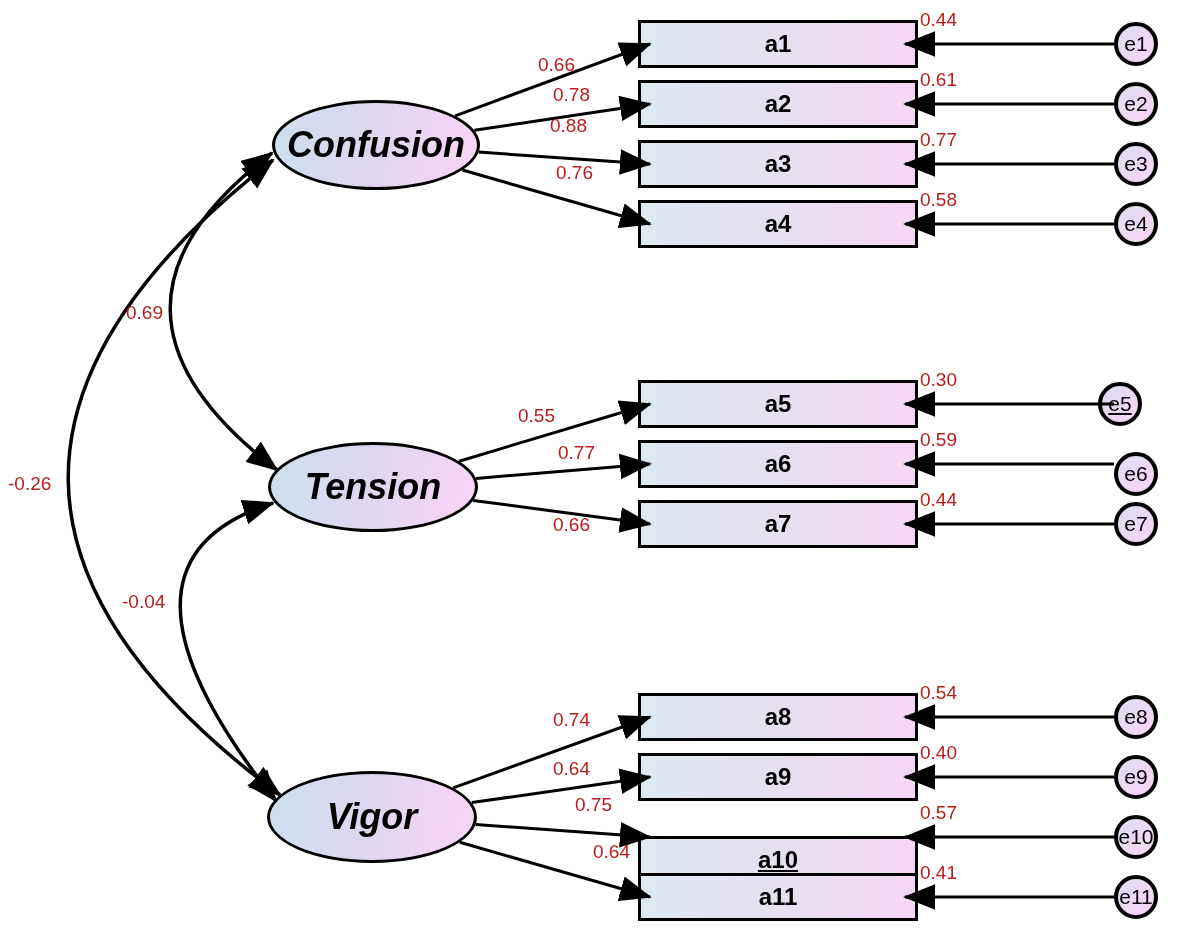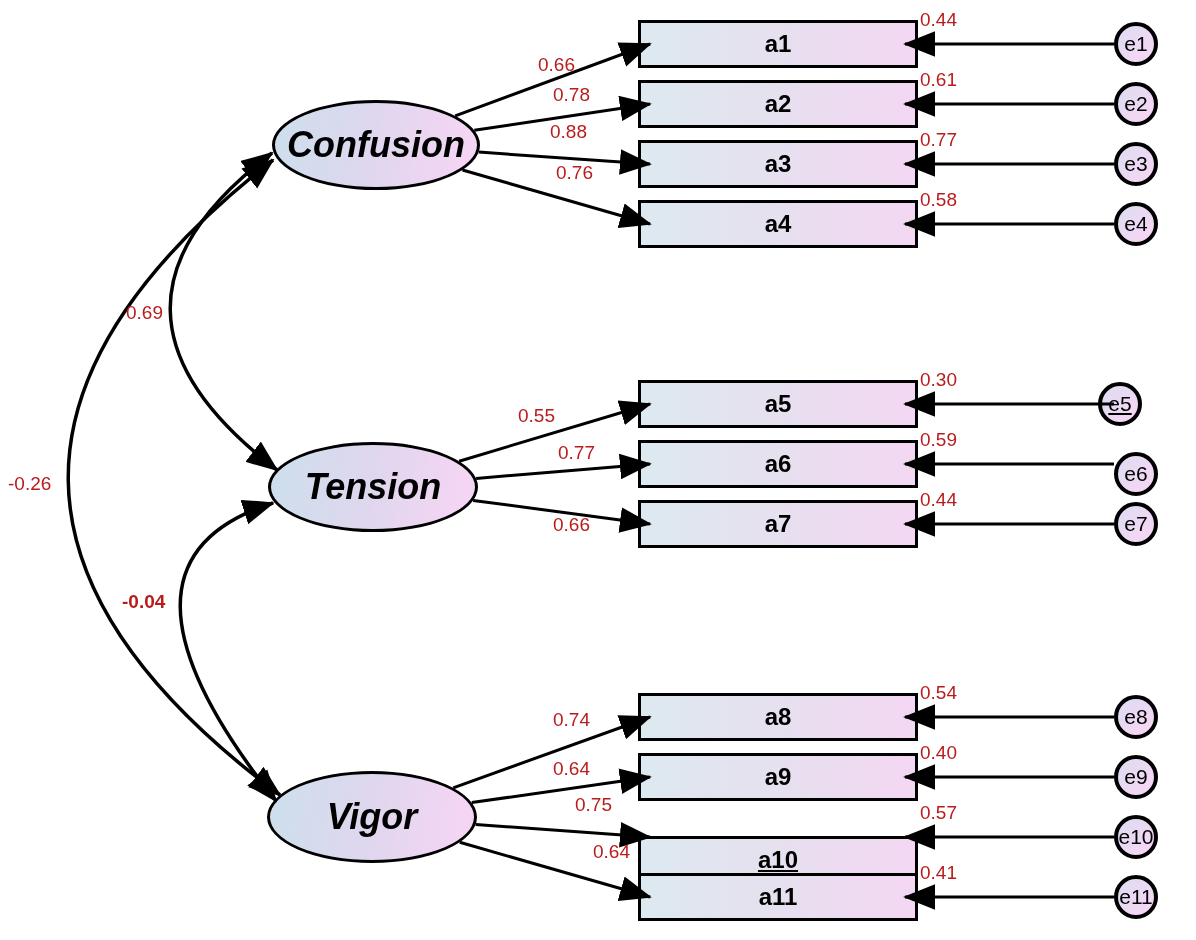--- a/index.html
+++ b/index.html
@@ -145,34 +145,34 @@
       <path d="M 272,153 Q 66,309 277,470" fill="none" stroke="#000000" stroke-width="3.5" marker-start="url(#ah)" marker-end="url(#ah)"></path>
       <path d="M 273,160 Q -140,483 280,795" fill="none" stroke="#000000" stroke-width="3.5" marker-start="url(#ah)" marker-end="url(#ah)"></path>
       <path d="M 273,503 Q 86,562 276,801" fill="none" stroke="#000000" stroke-width="3.5" marker-start="url(#ah)" marker-end="url(#ah)"></path>
     </svg>
   <div id="labels">
       <div class="num" style="left: 920px; top: 10px;">0.44</div>
       <div class="num" style="left: 538px; top: 55px;">0.66</div>
       <div class="num" style="left: 920px; top: 70px;">0.61</div>
       <div class="num" style="left: 553px; top: 85px;">0.78</div>
       <div class="num" style="left: 920px; top: 130px;">0.77</div>
-      <div class="num" style="left: 550px; top: 122px;">0.88</div>
+      <div class="num" style="left: 550px; top: 116px;">0.88</div>
       <div class="num" style="left: 920px; top: 190px;">0.58</div>
       <div class="num" style="left: 556px; top: 163px;">0.76</div>
       <div class="num" style="left: 920px; top: 370px;">0.30</div>
       <div class="num" style="left: 518px; top: 406px;">0.55</div>
       <div class="num" style="left: 920px; top: 430px;">0.59</div>
       <div class="num" style="left: 558px; top: 443px;">0.77</div>
       <div class="num" style="left: 920px; top: 490px;">0.44</div>
       <div class="num" style="left: 553px; top: 515px;">0.66</div>
       <div class="num" style="left: 920px; top: 683px;">0.54</div>
       <div class="num" style="left: 553px; top: 710px;">0.74</div>
       <div class="num" style="left: 920px; top: 743px;">0.40</div>
       <div class="num" style="left: 553px; top: 759px;">0.64</div>
       <div class="num" style="left: 920px; top: 803px;">0.57</div>
       <div class="num" style="left: 575px; top: 795px;">0.75</div>
       <div class="num" style="left: 920px; top: 863px;">0.41</div>
       <div class="num" style="left: 593px; top: 842px;">0.64</div>
       <div class="num" style="left: 126px; top: 303px;">0.69</div>
       <div class="num" style="left: 8px; top: 474px;">-0.26</div>
-      <div class="num" style="left: 122px; top: 592px; font-weight: bold;">-0.04</div>
+      <div class="num" style="left: 122px; top: 592px;">-0.04</div>
     </div>
 </div>
 
 </body></html>

